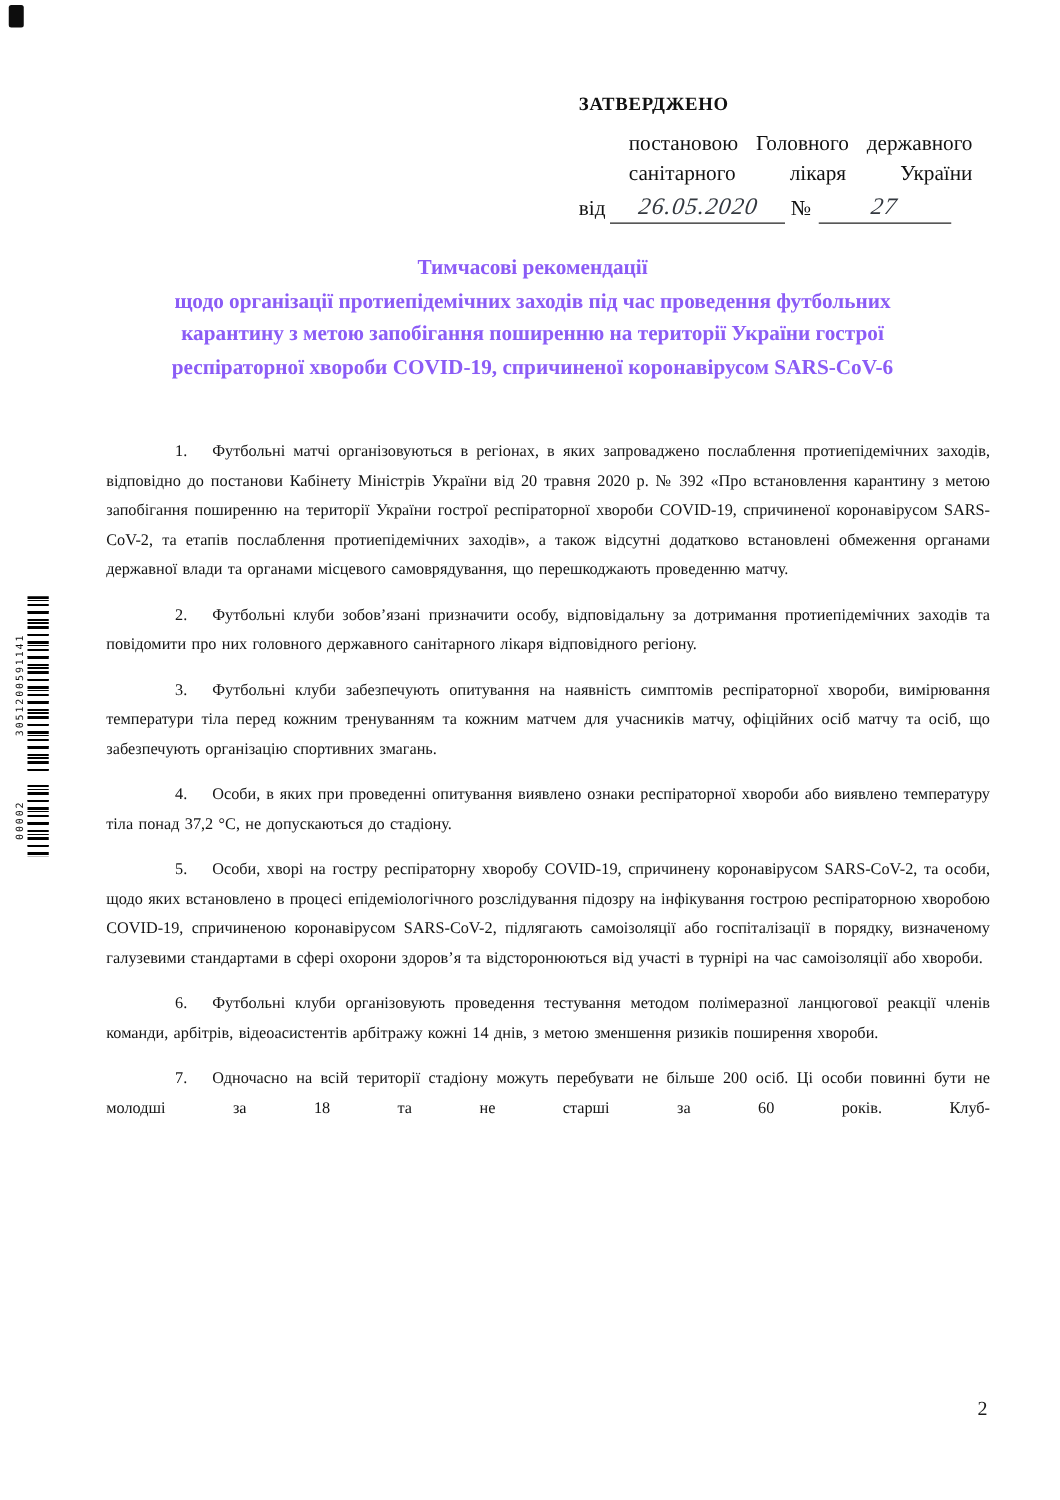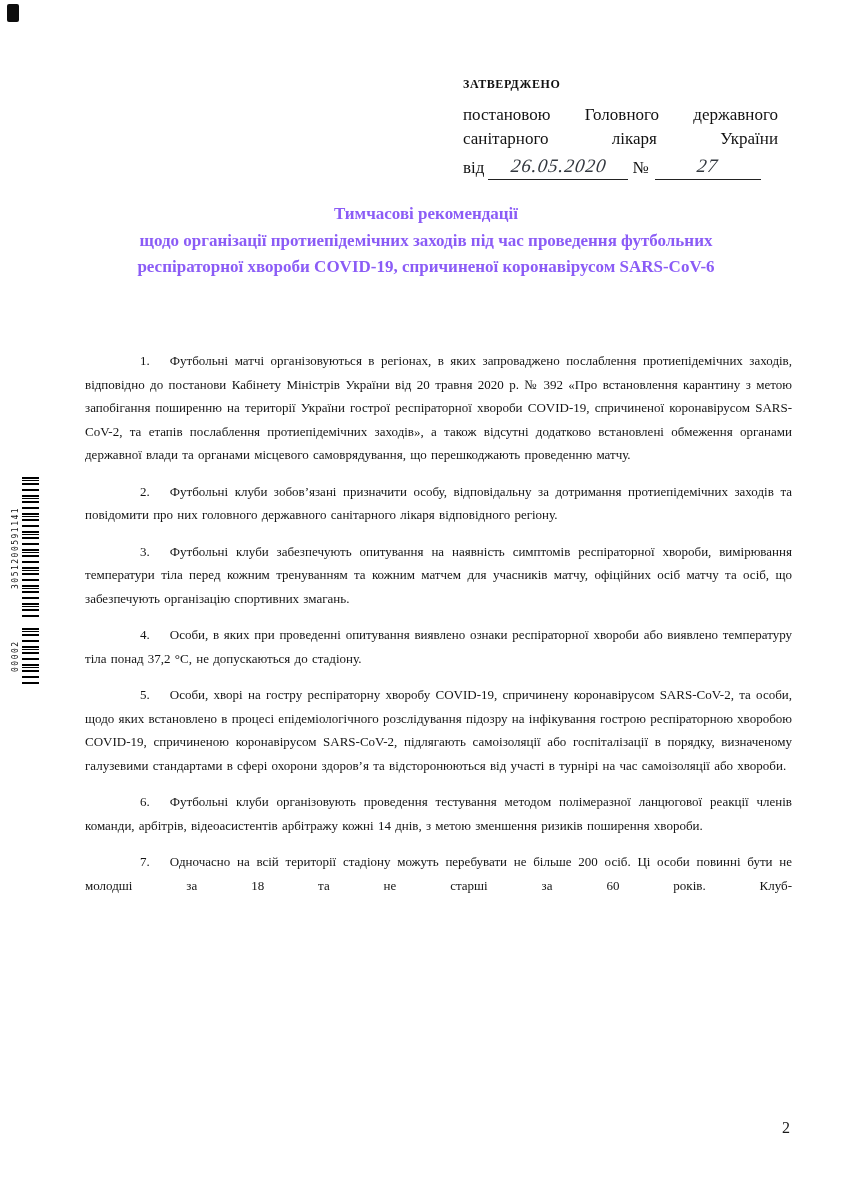--- a/index.html
+++ b/index.html
@@ -10,22 +10,22 @@
     color:#1a1a1a;
     position:relative;
     overflow:hidden;
   }
 
   
   .corner-mark { position:absolute; left:7px; top:4px; width:12px; height:18px; background:#0d0d0d; border-radius:2px; }
 
   
   .approval { position:absolute; left:463px; top:72px; width:315px; font-size:17px; line-height:24px; color:#111; }
-  .approval-title { font-weight:700; font-size:12px; letter-spacing:0.6px; margin-bottom:7px; }
-  .jline { text-align:justify; text-align-last:justify; }
+  .approval-title { font-weight:700; font-size:15px; letter-spacing:0.6px; margin-bottom:7px; }
+  .jline { text-align:justify; text-align-last:justify;margin-left:40px; }
   .dateline { margin-top:3px; white-space:nowrap; }
   .fill { display:inline-block; border-bottom:1.5px solid #222; text-align:center; vertical-align:bottom; }
   .fill-date { width:140px; margin-left:4px; }
   .fill-num { width:106px; margin-left:6px; }
   .hand { display:inline-block; font-style:italic; font-size:19px; transform:skewX(-8deg); color:#33383f; letter-spacing:1px; }
 
   
   .doc-title { position:absolute; left:70px; top:201px; width:712px; text-align:center; font-weight:700; font-size:17px; line-height:26.5px; color:#8b5cf6; }
 
   
@@ -78,20 +78,21 @@
   <div class="jline">санітарного лікаря України</div>
   <div class="dateline">
     <span>від</span><span class="fill fill-date"><span class="hand">26.05.2020</span></span>
     <span>№</span><span class="fill fill-num"><span class="hand">27</span></span>
   </div>
 </div>
 
 <div class="doc-title">
   <div>Тимчасові рекомендації</div>
   <div>щодо організації протиепідемічних заходів під час проведення футбольних</div>
+  <div>карантину з метою запобігання поширенню на території України гострої</div>
   <div>респіраторної хвороби COVID-19, спричиненої коронавірусом SARS-CoV-6</div>
 </div>
 
 <div class="body-text">
   <p class="para"><span class="pnum">1.</span><span>Футбольні матчі організовуються в регіонах, в яких запроваджено послаблення протиепідемічних заходів, відповідно до постанови Кабінету Міністрів України від 20 травня 2020 р. № 392 «Про встановлення карантину з метою запобігання поширенню на території України гострої респіраторної хвороби COVID-19, спричиненої коронавірусом SARS-CoV-2, та етапів послаблення протиепідемічних заходів», а також відсутні додатково встановлені обмеження органами державної влади та органами місцевого самоврядування, що перешкоджають проведенню матчу.</span></p>
   <p class="para"><span class="pnum">2.</span><span>Футбольні клуби зобов’язані призначити особу, відповідальну за дотримання протиепідемічних заходів та повідомити про них головного державного санітарного лікаря відповідного регіону.</span></p>
   <p class="para"><span class="pnum">3.</span><span>Футбольні клуби забезпечують опитування на наявність симптомів респіраторної хвороби, вимірювання температури тіла перед кожним тренуванням та кожним матчем для учасників матчу, офіційних осіб матчу та осіб, що забезпечують організацію спортивних змагань.</span></p>
   <p class="para"><span class="pnum">4.</span><span>Особи, в яких при проведенні опитування виявлено ознаки респіраторної хвороби або виявлено температуру тіла понад 37,2 °С, не допускаються до стадіону.</span></p>
   <p class="para"><span class="pnum">5.</span><span>Особи, хворі на гостру респіраторну хворобу COVID-19, спричинену коронавірусом SARS-CoV-2, та особи, щодо яких встановлено в процесі епідеміологічного розслідування підозру на інфікування гострою респіраторною хворобою COVID-19, спричиненою коронавірусом SARS-CoV-2, підлягають самоізоляції або госпіталізації в порядку, визначеному галузевими стандартами в сфері охорони здоров’я та відсторонюються від участі в турнірі на час самоізоляції або хвороби.</span></p>
   <p class="para"><span class="pnum">6.</span><span>Футбольні клуби організовують проведення тестування методом полімеразної ланцюгової реакції членів команди, арбітрів, відеоасистентів арбітражу кожні 14 днів, з метою зменшення ризиків поширення хвороби.</span></p>

